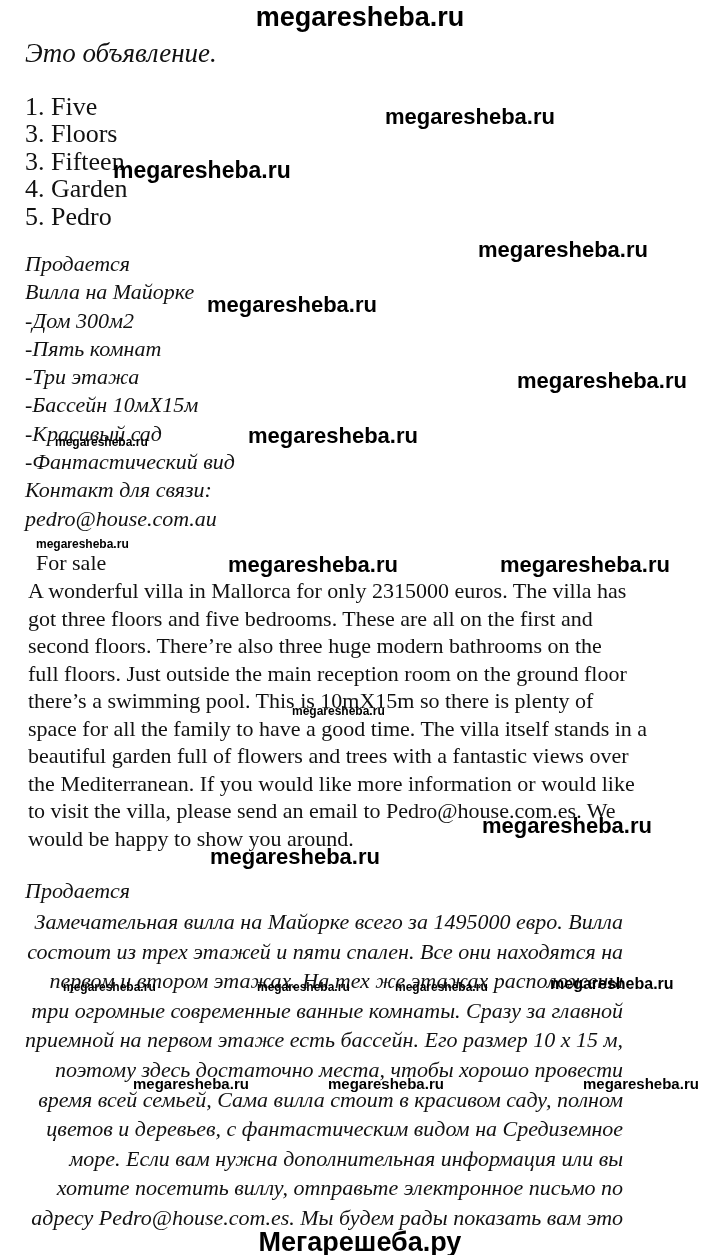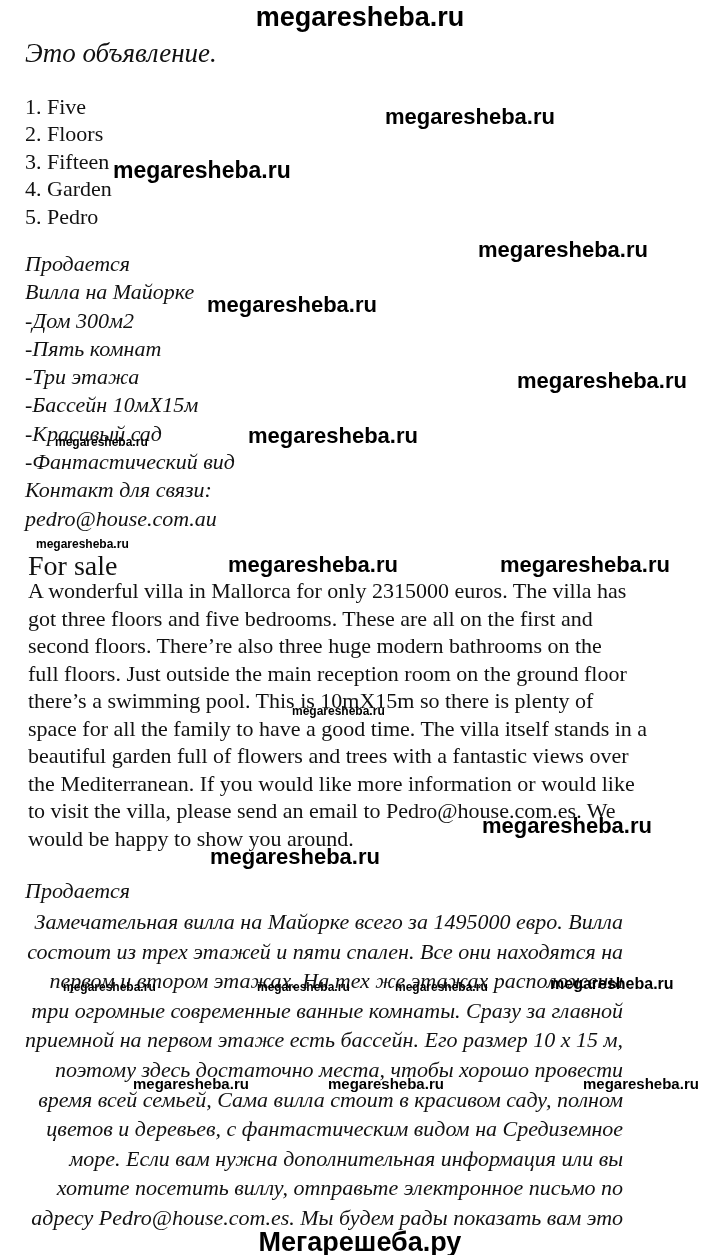--- a/index.html
+++ b/index.html
@@ -14,27 +14,27 @@
   .brand{
     position:absolute;left:0;width:720px;text-align:center;
     font-family:"Liberation Sans", sans-serif;font-weight:bold;
     color:#000;white-space:nowrap;
   }
   #header-brand{top:2px;font-size:27px;}
   #footer-brand{top:1220px;font-size:27px;margin-top:7px;}
   
   #intro{left:25px;top:38px;font-size:27px;font-style:italic;white-space:nowrap;}
   
-  #answers{left:25px;top:93px;font-size:22px;line-height:27.4px;}
+  #answers{left:25px;top:93px;font-size:26px;line-height:27.4px;}
   #answers div{white-space:nowrap;}
   
   #ad-ru{left:25px;top:250px;font-size:22px;font-style:italic;line-height:28.3px;}
   #ad-ru div{white-space:nowrap;}
   
-  #en-heading{left:28px;top:550px;font-size:28px;white-space:nowrap;}
+  #en-heading{left:36px;top:550px;font-size:22px;white-space:nowrap;}
   #en-body{left:28px;top:577px;font-size:22px;line-height:27.5px;}
   #en-body div{white-space:nowrap;}
   
   #ru-heading{left:25px;top:878px;font-size:22px;font-style:italic;white-space:nowrap;}
   #ru-body{left:25px;top:907px;font-size:22px;font-style:italic;line-height:29.6px;text-align:right;}
   #ru-body div{white-space:nowrap;}
   
   .wm{
     position:absolute;
     font-family:"Liberation Sans", sans-serif;
@@ -44,21 +44,21 @@
 </style>
 </head>
 <body>
 
 <div id="header-brand" class="brand">megaresheba.ru</div>
 
 <div id="intro" class="abs">Это объявление.</div>
 
 <div id="answers" class="abs">
   <div>1. Five</div>
-  <div>2. Floors</div>
+  <div>3. Floors</div>
   <div>3. Fifteen</div>
   <div>4. Garden</div>
   <div>5. Pedro</div>
 </div>
 
 <div id="ad-ru" class="abs">
   <div>Продается</div>
   <div>Вилла на Майорке</div>
   <div>-Дом 300м2</div>
   <div>-Пять комнат</div>

